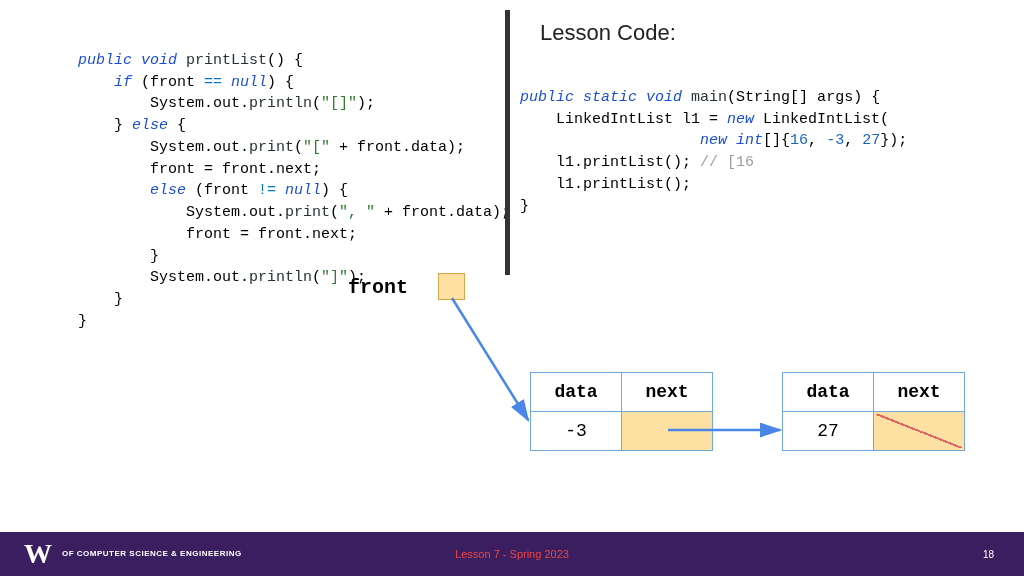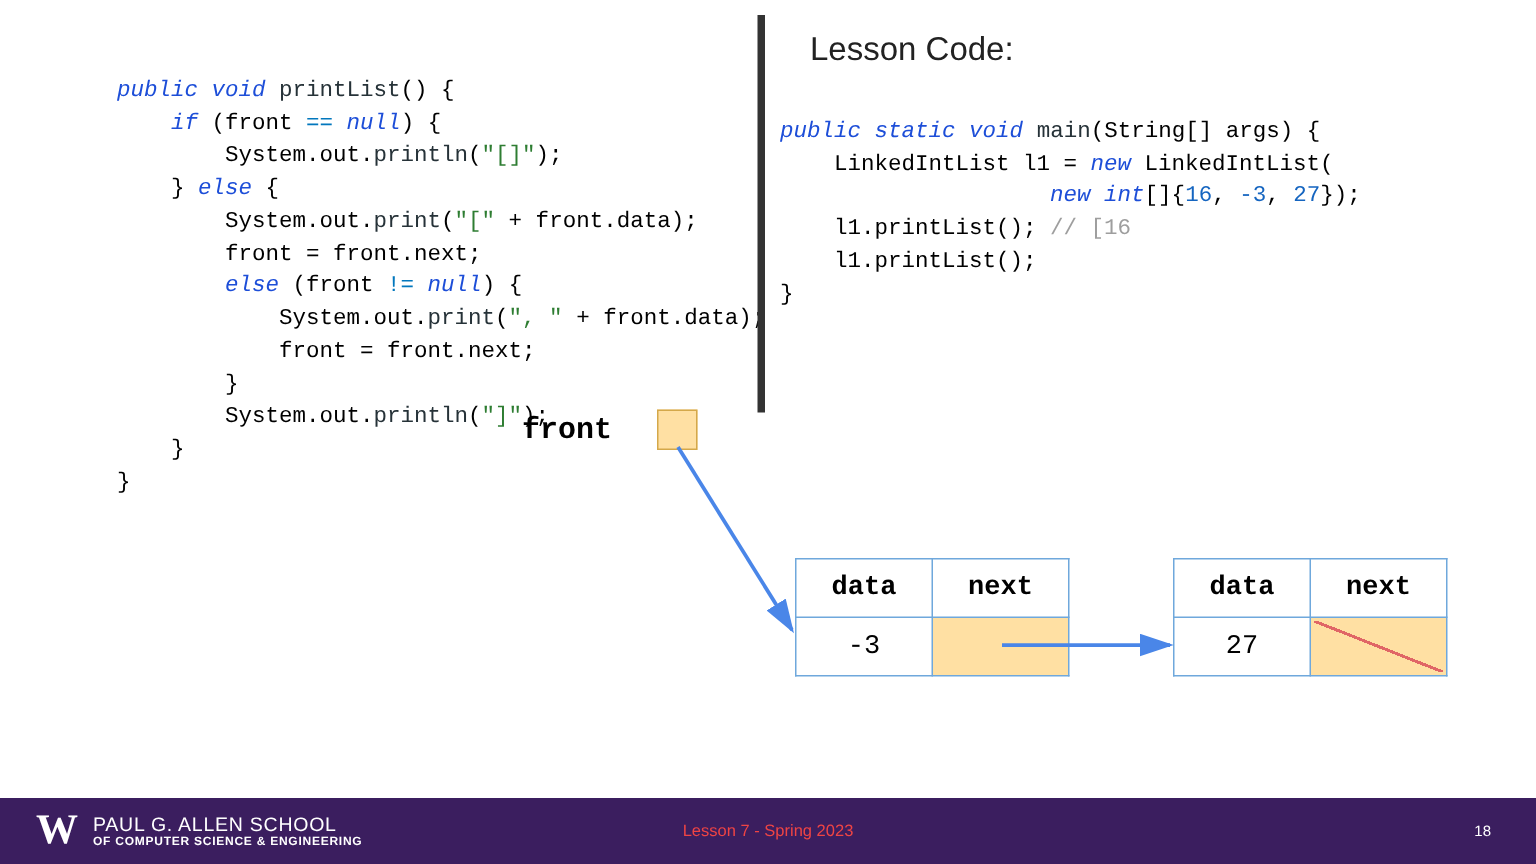--- a/index.html
+++ b/index.html
@@ -32,21 +32,21 @@
   .client-title {
     position: absolute;
     left: 540px;
     top: 20px;
     font-size: 22px;
     color: #222;
   }
   .code-right {
     position: absolute;
     left: 520px;
-    top: 55px;
+    top: 65px;
     font-family: Consolas, "Courier New", monospace;
     font-size: 15px;
     line-height: 1.45;
     white-space: pre;
   }
   .kw   { color: #1d4ed8; font-style: italic; }
   .mtd  { color: #263238; }
   .str  { color: #2e7d32; }
   .num  { color: #1565c0; }
   .cmt  { color: #9e9e9e; }
@@ -213,19 +213,18 @@
     </marker>
   </defs>
   <line x1="452" y1="298" x2="528" y2="420" stroke="#4a86e8" stroke-width="2.5" marker-end="url(#ah)"></line>
   <line x1="668" y1="430" x2="780" y2="430" stroke="#4a86e8" stroke-width="2.5" marker-end="url(#ah)"></line>
 </svg>
 
 <div class="footer">
   <div class="footer-logo">
     <div class="w-mark">W</div>
     <div class="school-text">
-      <div class="school-top">PAUL G. ALLEN SCHOOL</div>
       <div class="school-bot">OF COMPUTER SCIENCE &amp; ENGINEERING</div>
     </div>
   </div>
   <div class="footer-center">Lesson 7 - Spring 2023</div>
   <div class="footer-page">18</div>
 </div>
 
 </body></html>

